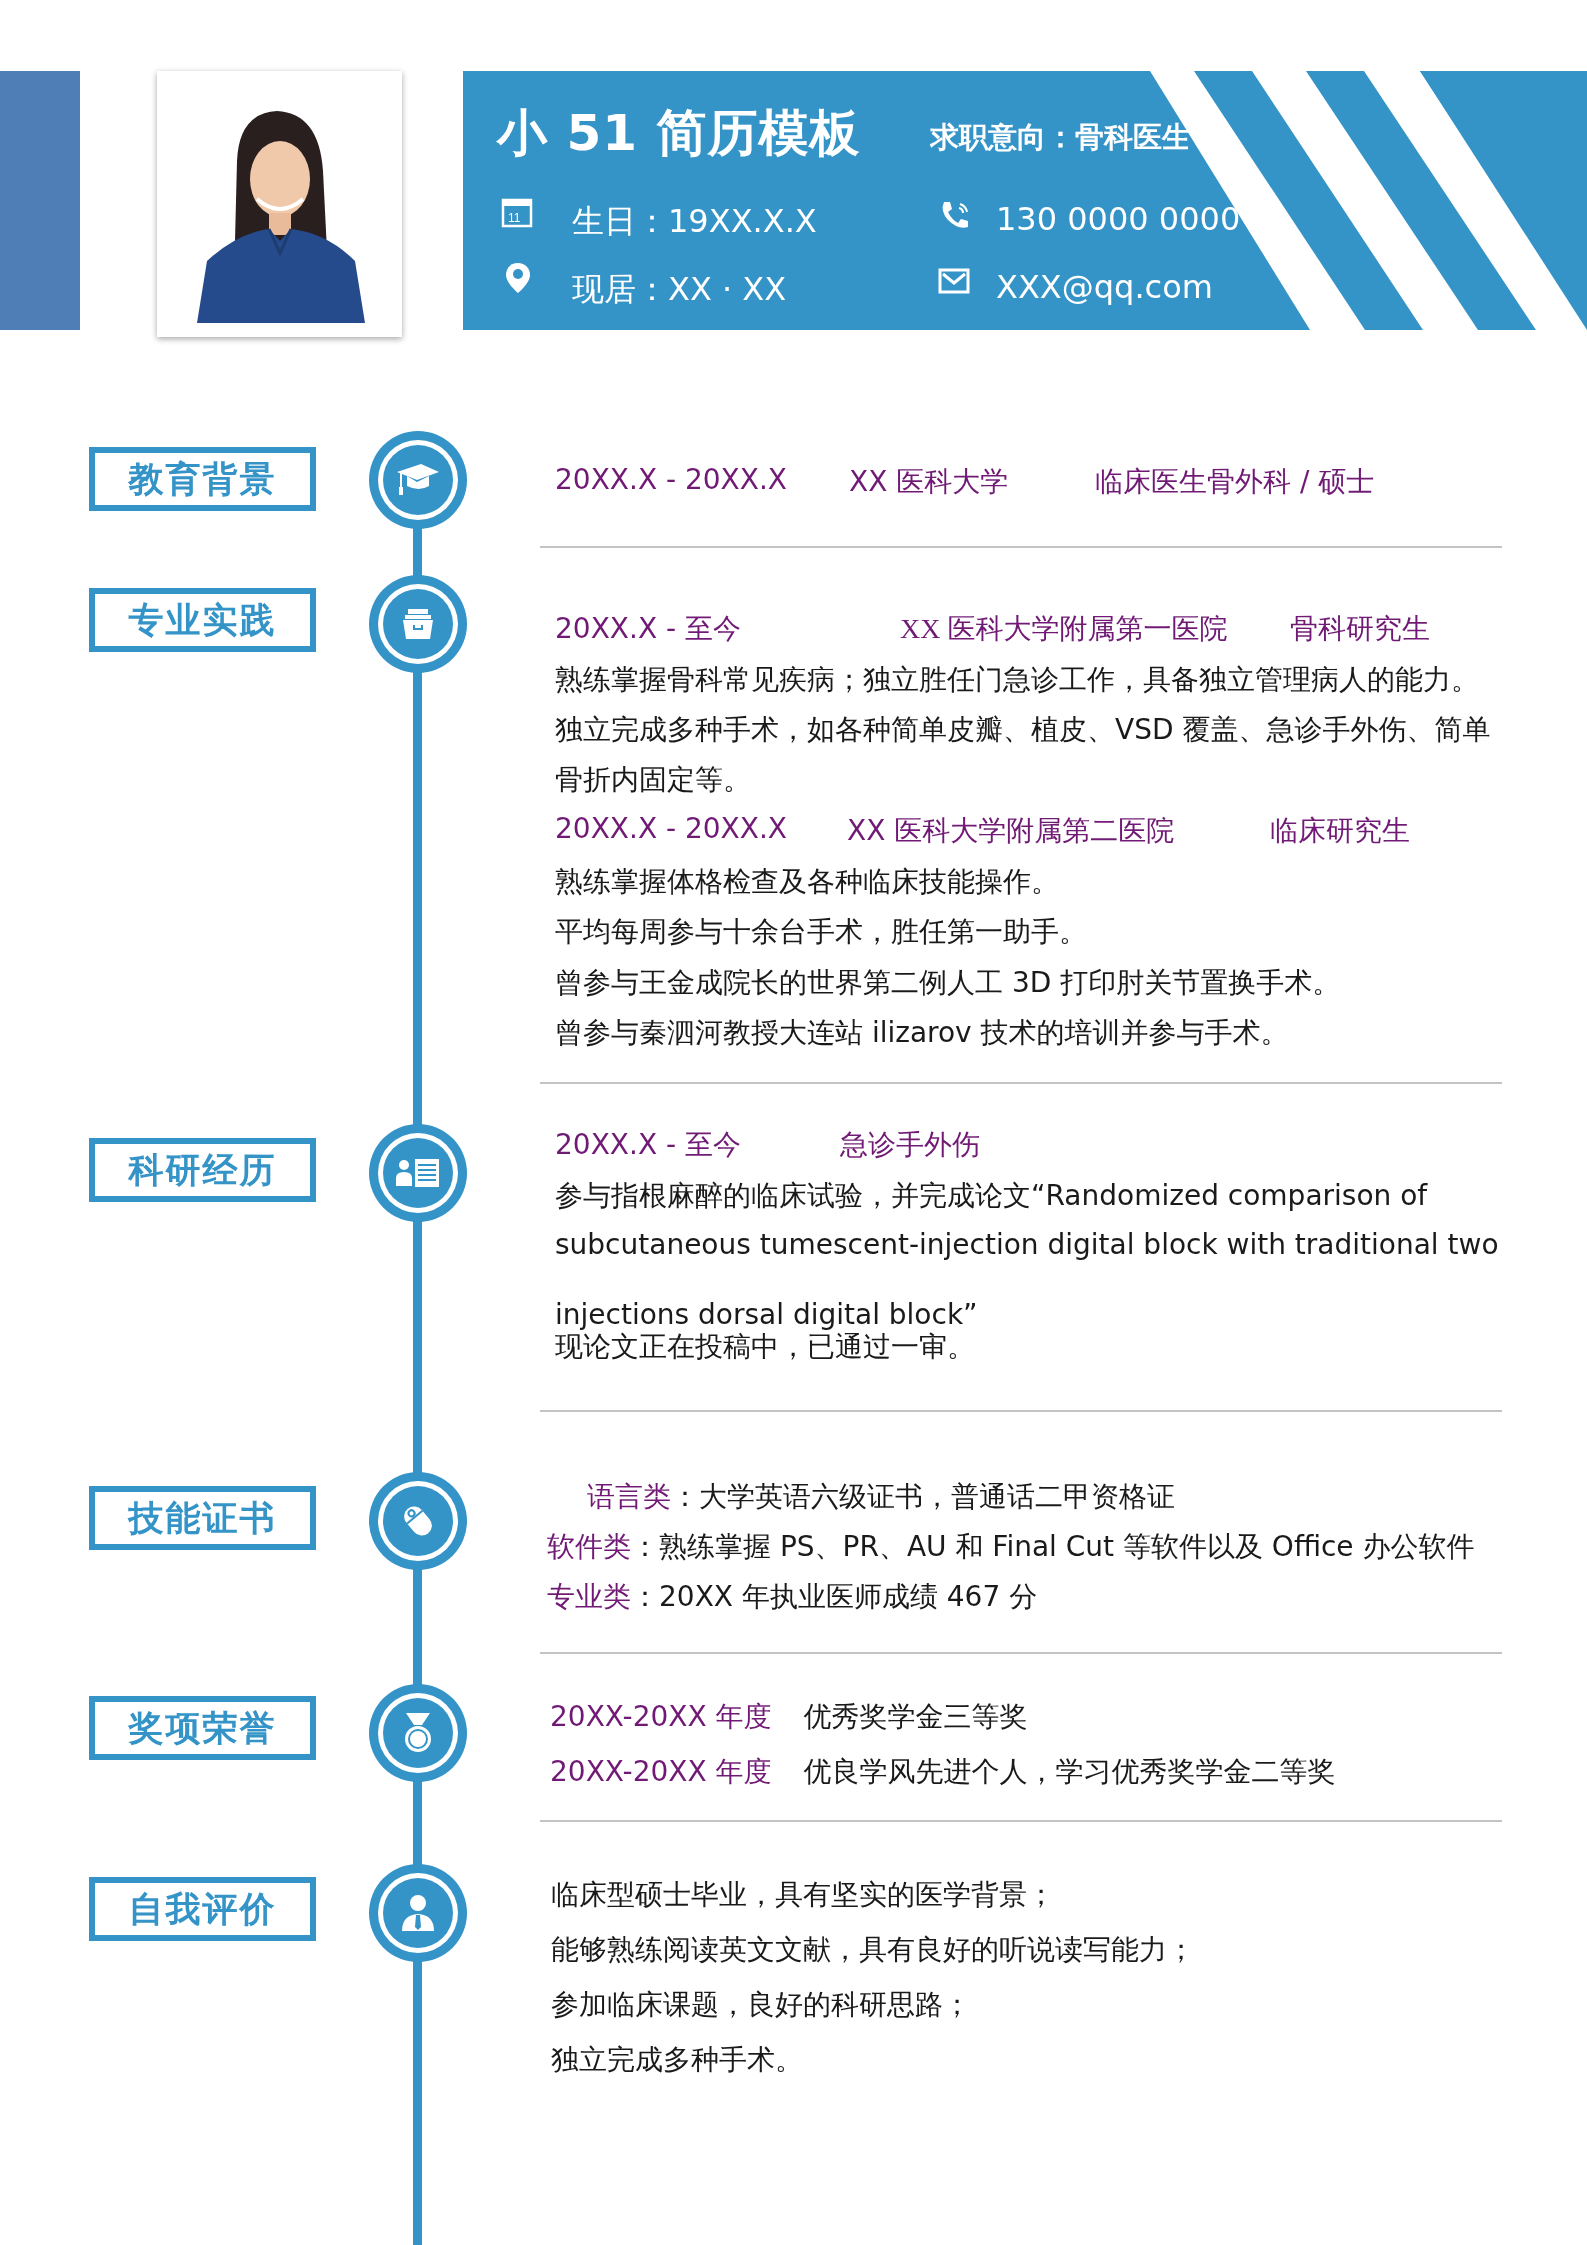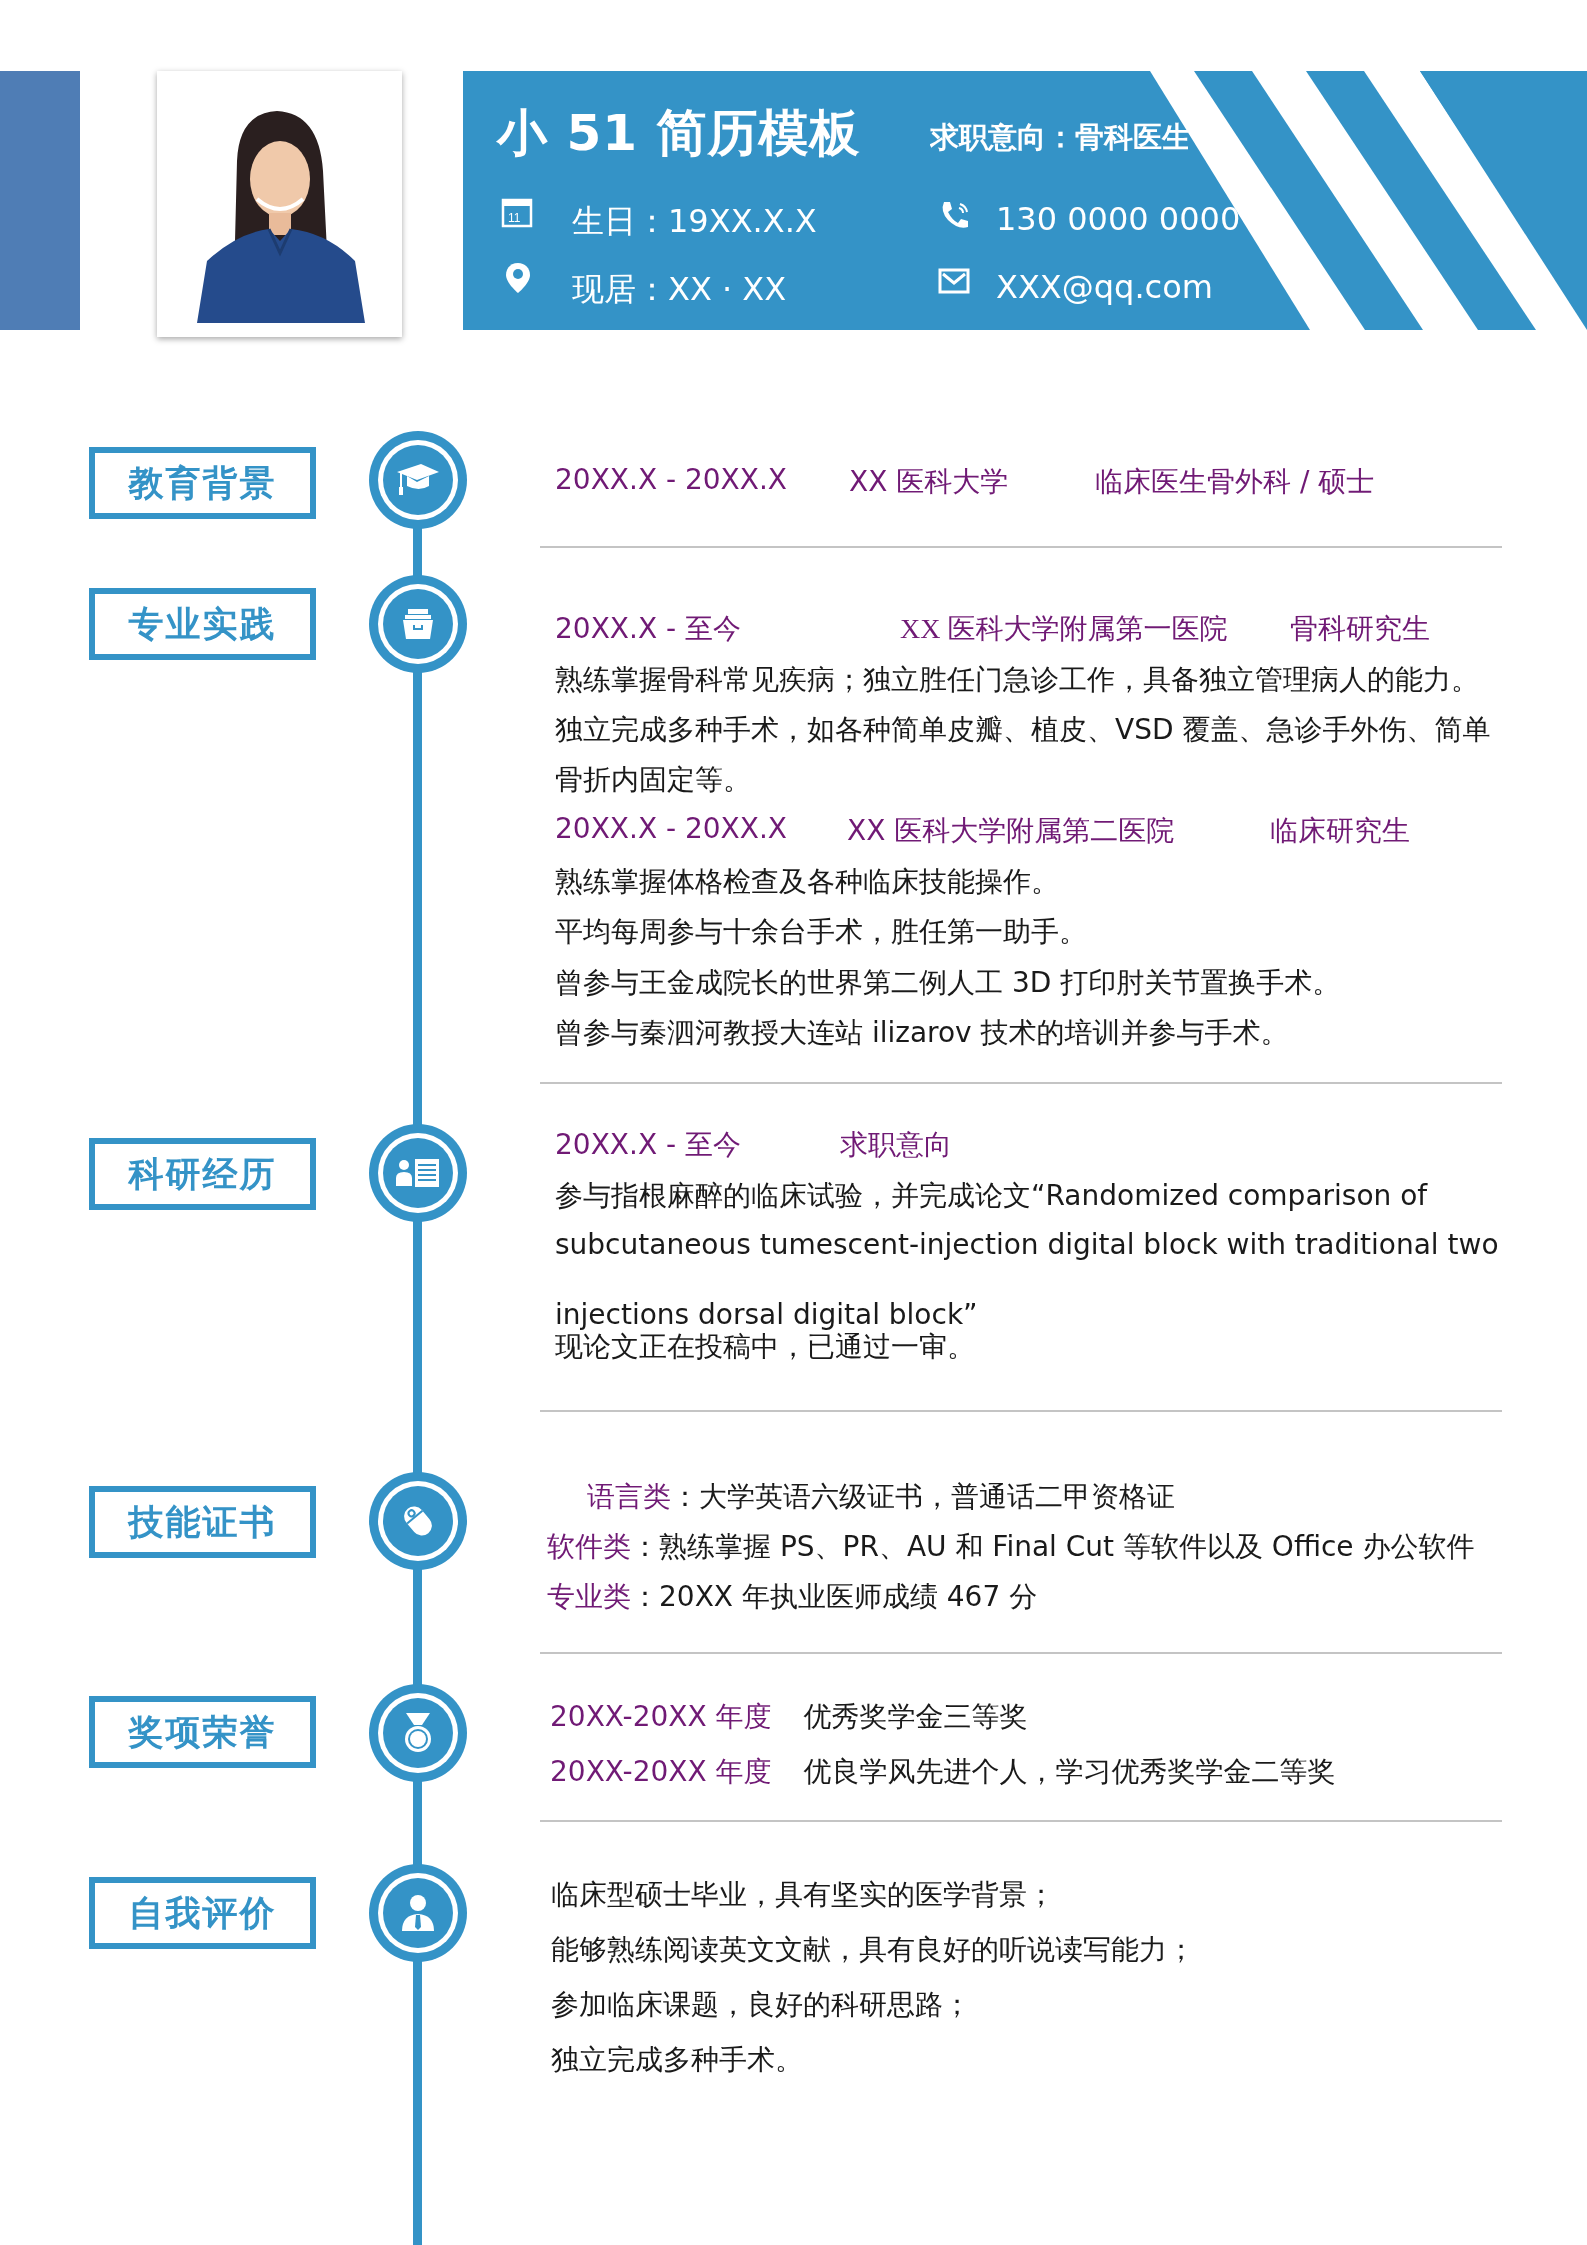--- a/index.html
+++ b/index.html
@@ -6,21 +6,21 @@
   body{width:1587px;height:2245px;position:relative;overflow:hidden;font-family:"DejaVu Sans","Liberation Sans",sans-serif;color:#1a1a1a;}
   .abs{position:absolute;}
   .left-bar{left:0;top:71px;width:80px;height:259px;background:#4f7db5;}
   .photo-frame{left:157px;top:71px;width:245px;height:266px;background:#fff;box-shadow:0 2px 6px rgba(0,0,0,.35);}
   .photo-inner{position:absolute;left:20px;top:30px;width:205px;height:222px;}
   .header-svg{left:0;top:0;}
   .title{left:497px;top:100px;font-size:50px;font-weight:bold;color:#fff;letter-spacing:1px;white-space:nowrap;}
   .job{left:930px;top:118px;font-size:29px;font-weight:bold;color:#fff;white-space:nowrap;width:258px;overflow:hidden;}
   .hinfo{font-size:32px;color:#fff;white-space:nowrap;}
   .hicon{color:#fff;}
-  .lbl-box{left:89px;width:227px;height:72px;border:6px solid #3493c7;box-sizing:border-box;display:flex;align-items:center;justify-content:center;font-size:35px;color:#3493c7;font-weight:bold;letter-spacing:2px;background:#fff;}
+  .lbl-box{left:89px;width:227px;height:64px;border:6px solid #3493c7;box-sizing:border-box;display:flex;align-items:center;justify-content:center;font-size:35px;color:#3493c7;font-weight:bold;letter-spacing:2px;background:#fff;}
   .timeline-line{left:413px;top:520px;width:9px;height:1725px;background:#3493c7;}
   .circle{width:98px;height:98px;border-radius:50%;background:#3493c7;display:flex;align-items:center;justify-content:center;}
   .circle .ring{width:80px;height:80px;border-radius:50%;background:#fff;display:flex;align-items:center;justify-content:center;}
   .circle .core{width:70px;height:70px;border-radius:50%;background:#3493c7;display:flex;align-items:center;justify-content:center;}
   .divider{left:540px;width:962px;height:2px;background:#c4c4c4;}
   .blue{color:#701a75;}
   .t{font-size:28px;white-space:nowrap;}
   .line{font-size:28px;white-space:nowrap;color:#1a1a1a;}
 </style>
 </head>
@@ -147,21 +147,21 @@
             <line x1="22" y1="9" x2="40" y2="9"></line>
             <line x1="22" y1="14" x2="40" y2="14"></line>
             <line x1="22" y1="19" x2="40" y2="19"></line>
             <line x1="22" y1="24" x2="40" y2="24"></line>
           </g>
         </svg>
   </div>
     </div>
 </div>
 <div class="abs t blue" style="left:555px;top:1126px;">20XX.X -  至今</div>
-<div class="abs t blue" style="left:840px;top:1126px;">求职意向</div>
+<div class="abs t blue" style="left:840px;top:1126px;">急诊手外伤</div>
 <div class="abs line" style="left:555px;top:1177px;">参与指根麻醉的临床试验，并完成论文“Randomized comparison of</div>
 <div class="abs line" style="left:555px;top:1228px;">subcutaneous tumescent-injection digital block with traditional two</div>
 <div class="abs line" style="left:555px;top:1278px;margin-top:20px;">injections dorsal digital block”</div>
 <div class="abs line" style="left:555px;top:1328px;">现论文正在投稿中，已通过一审。</div>
 <div class="abs divider" style="top:1410px;"></div>
 
 <div class="abs lbl-box" style="top:1486px;">技能证书</div>
 <div class="abs circle" style="left:369px;top:1472px;">
   <div class="ring">
       <div class="core">

